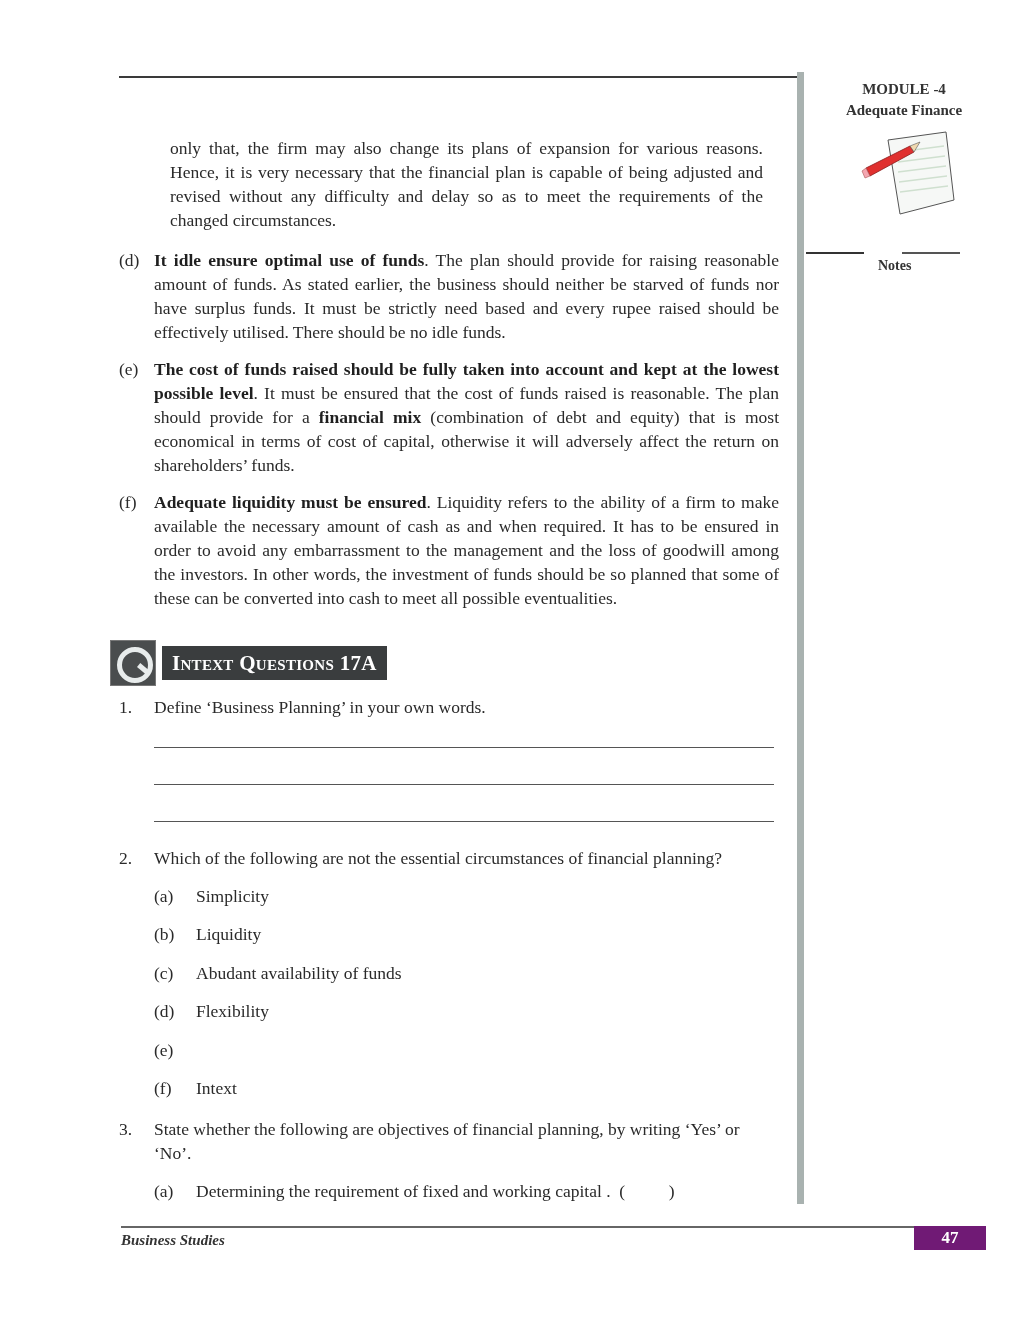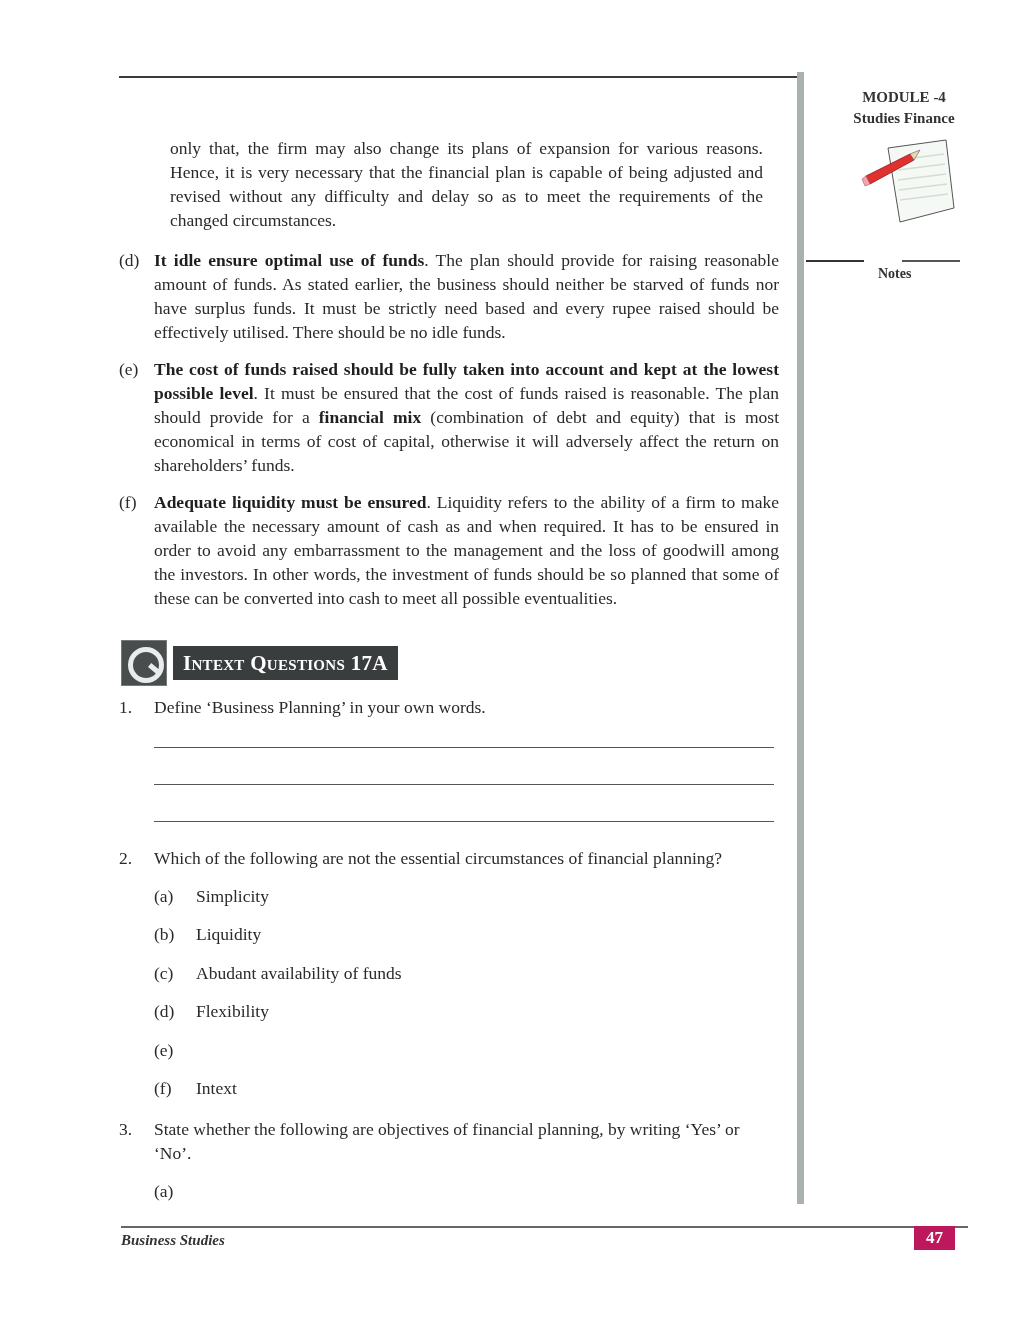--- a/index.html
+++ b/index.html
@@ -1,63 +1,63 @@
 <!DOCTYPE html>
 <html><head>
 <meta charset="utf-8">
 <style>
   html, body { margin:0; padding:0; background:#ffffff; }
   body { width:1020px; height:1320px; position:relative; overflow:hidden;
          font-family:"Liberation Serif", "DejaVu Serif", serif; color:#2a2a2a; }
   .top-rule { position:absolute; left:119px; top:76px; width:680px; height:2px; background:#3a3a3a; }
   .side-bar { position:absolute; left:797px; top:72px; width:7px; height:1132px; background:#a9b2b0; }
   .sidebar { position:absolute; left:806px; top:70px; width:200px; text-align:center; }
-  .module { font-weight:bold; font-size:15px; color:#333; margin-left:-4px; margin-top:16px; line-height:22px; }
+  .module { font-weight:bold; font-size:15px; color:#333; margin-left:-4px; margin-top:8px; line-height:22px; }
   .subject { font-weight:bold; font-size:15px; color:#333; line-height:20px; margin-left:-4px; }
   .notes-area { position:relative; height:110px; }
   .notes-icon { position:absolute; left:52px; top:10px; width:100px; height:90px; }
   .notes-line-l { position:absolute; left:0; top:132px; width:58px; height:2px; background:#333; }
   .notes-line-r { position:absolute; left:96px; top:132px; width:58px; height:2px; background:#555; }
   .notes-label { position:absolute; left:72px; top:138px; font-weight:bold; font-size:14px; color:#333; }
 
   .content { position:absolute; left:119px; top:120px; width:660px; font-size:17.5px; line-height:24px; }
   .para { margin:16px; text-align:justify; }
   .item { display:flex; margin-top:13px; }
   .item .lbl { width:35px; flex:none; }
   .item .txt { flex:1; text-align:justify; }
   .indent { padding-left:35px; }
   b { font-weight:bold; color:#1f1f1f; }
 
-  .intext { position:absolute; left:121px; top:640px; height:45px; display:flex; align-items:center; }
+  .intext { position:absolute; left:110px; top:640px; height:45px; display:flex; align-items:center; }
   .q-icon { width:44px; height:44px; background:#4a4d4e; border:1px solid #777; position:relative; }
   .q-icon .ring { position:absolute; left:6px; top:6px; width:26px; height:26px; border:5px solid #e8ecec; border-radius:50%; background:#4a4d4e; }
   .q-icon .tail { position:absolute; left:26px; top:26px; width:14px; height:5px; background:#e8ecec; transform:rotate(40deg); }
   .intext-title { margin-left:6px; background:#3a3d3e; color:#ffffff; height:34px; line-height:34px; padding:0 10px; font-size:21px; font-weight:bold; font-variant:small-caps; letter-spacing:0.3px; }
 
   .questions { position:absolute; left:119px; top:695px; width:660px; font-size:17.5px; line-height:24px; }
   .q { display:flex; }
   .q .num { width:35px; flex:none; }
   .q .qt { flex:1; }
   .answer-line { margin-left:35px; width:620px; height:1px; background:#555; }
   .opt { display:flex; padding-left:35px; height:24px; }
   .opt .ol { width:42px; flex:none; }
 
   .bottom-rule { position:absolute; left:121px; top:1226px; width:847px; height:2px; background:#666; }
   .footer-left { position:absolute; left:121px; top:1232px; font-style:italic; font-weight:bold; font-size:15px; color:#333; }
-  .page-num { position:absolute; left:914px; top:1226px; width:41px; height:24px; background:#be185d; color:#fff; font-weight:bold; font-size:17px; text-align:center; line-height:24px; }
+  .page-num { position:absolute; left:914px; top:1226px; width:72px; height:24px; background:#701a75; color:#fff; font-weight:bold; font-size:17px; text-align:center; line-height:24px; }
 </style>
 </head>
 <body>
 
 <div class="top-rule"></div>
 <div class="side-bar"></div>
 
 <div class="sidebar">
   <div class="module">MODULE -4</div>
-  <div class="subject">Studies Finance</div>
+  <div class="subject">Adequate Finance</div>
   <div class="notes-area">
     <svg class="notes-icon" viewBox="0 0 100 90">
       <polygon points="30,10 88,2 96,70 42,84" fill="#f6f8f6" stroke="#555" stroke-width="1"></polygon>
       <line x1="40" y1="22" x2="86" y2="16" stroke="#cfe0cf" stroke-width="1.5"></line>
       <line x1="40" y1="32" x2="87" y2="26" stroke="#cfe0cf" stroke-width="1.5"></line>
       <line x1="40" y1="42" x2="88" y2="36" stroke="#cfe0cf" stroke-width="1.5"></line>
       <line x1="41" y1="52" x2="89" y2="46" stroke="#cfe0cf" stroke-width="1.5"></line>
       <line x1="42" y1="62" x2="90" y2="56" stroke="#cfe0cf" stroke-width="1.5"></line>
       <polygon points="8,38 52,16 56,22 12,46" fill="#e0302f" stroke="#8a1a1a" stroke-width="0.8"></polygon>
       <polygon points="52,16 62,12 56,22" fill="#f0d9b0" stroke="#555" stroke-width="0.6"></polygon>
@@ -144,18 +144,19 @@
     </div>
   <div style="height:17px"></div>
 
   <div class="q">
     <span class="num">3.</span>
     <span class="qt">State whether the following are objectives of financial planning, by writing ‘Yes’ or ‘No’.</span>
   </div>
   <div style="height:14px"></div>
   <div class="opt">
       <span class="ol">(a)</span>
+      <span style="white-space:pre">Determining the requirement of fixed and working capital .  (          )</span>
     </div>
 </div>
 
 <div class="bottom-rule"></div>
 <div class="footer-left">Business Studies</div>
 <div class="page-num">47</div>
 
 </body></html>

